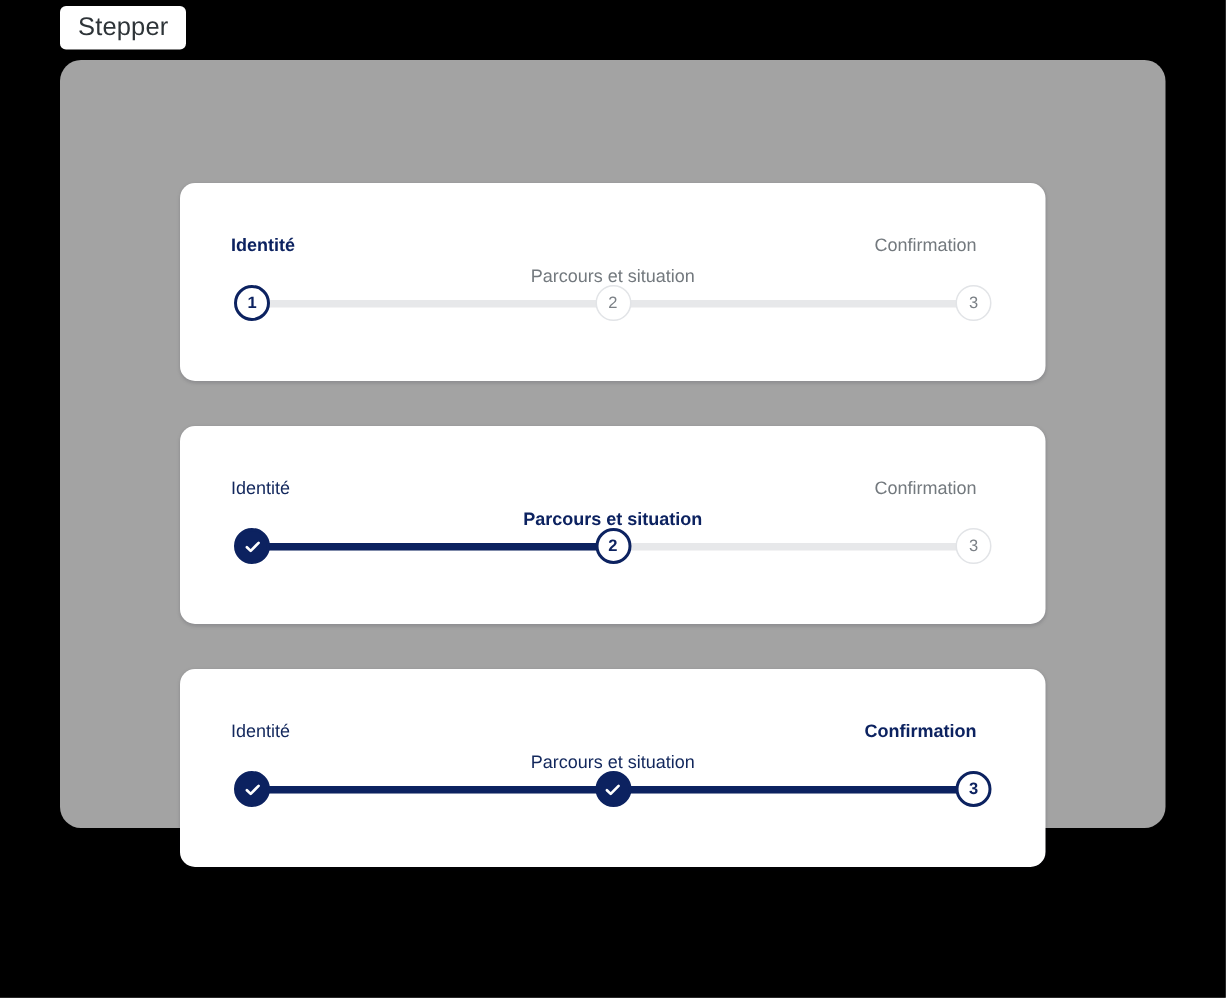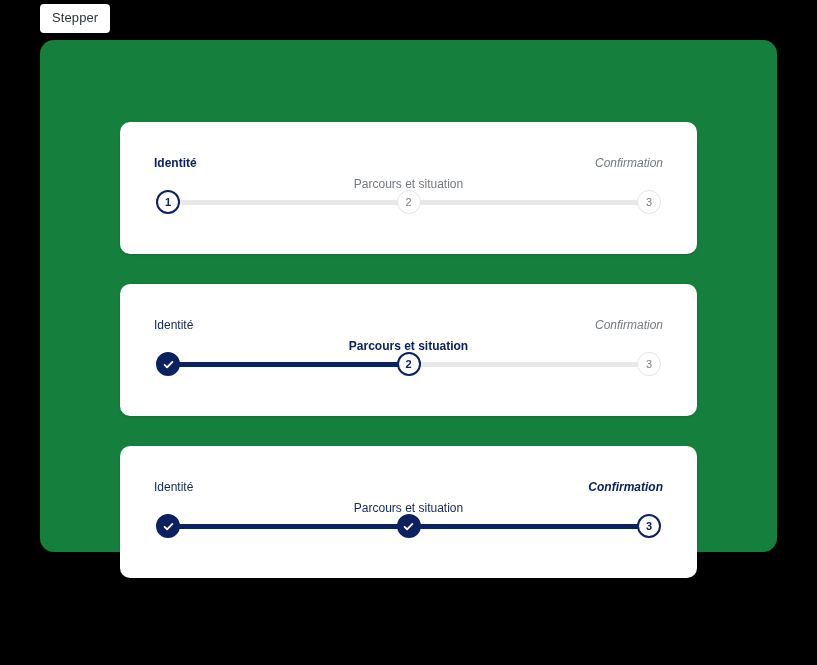--- a/index.html
+++ b/index.html
@@ -16,35 +16,35 @@
   }
 
   
   .tab-chip {
     position: absolute;
     left: 40px;
     top: 4px;
     background: #ffffff;
     border-radius: 4px;
     padding: 7px 12px 8px 12px;
-    font-size: 13px;
+    font-size: 17px;
     line-height: 14px;
     color: #2e3438;
     letter-spacing: 0.1px;
     z-index: 5;
   }
 
   
   .canvas {
     position: absolute;
     left: 40px;
     top: 40px;
     width: 737px;
     height: 512px;
-    background: #15803d;
+    background: #a3a3a3;
     border-radius: 14px;
     box-sizing: border-box;
   }
 
   .cards-wrap {
     position: absolute;
     left: 80px;
     top: 82px;
     width: 577px;
   }
@@ -75,21 +75,21 @@
   }
   .step-label {
     position: absolute;
     font-size: 12px;
     line-height: 14px;
     white-space: nowrap;
     top: 0;
   }
   .step-label.pos-start { left: 0; transform: translateX(-2px); }
   .step-label.pos-mid   { left: 50%; transform: translateX(-50%); margin-top: 21px; }
-  .step-label.pos-end   { right: 0; transform: translateX(2px); font-style: italic; }
+  .step-label.pos-end   { right: 12px; transform: translateX(2px); }
 
   .step-label.state-done    { color: #12275c; font-weight: 400; }
   .step-label.state-active  { color: #0c2260; font-weight: 700; }
   .step-label.state-todo    { color: #73797e; font-weight: 400; }
 
   
   .track {
     position: relative;
     height: 28px;
     margin-top: 12px;

